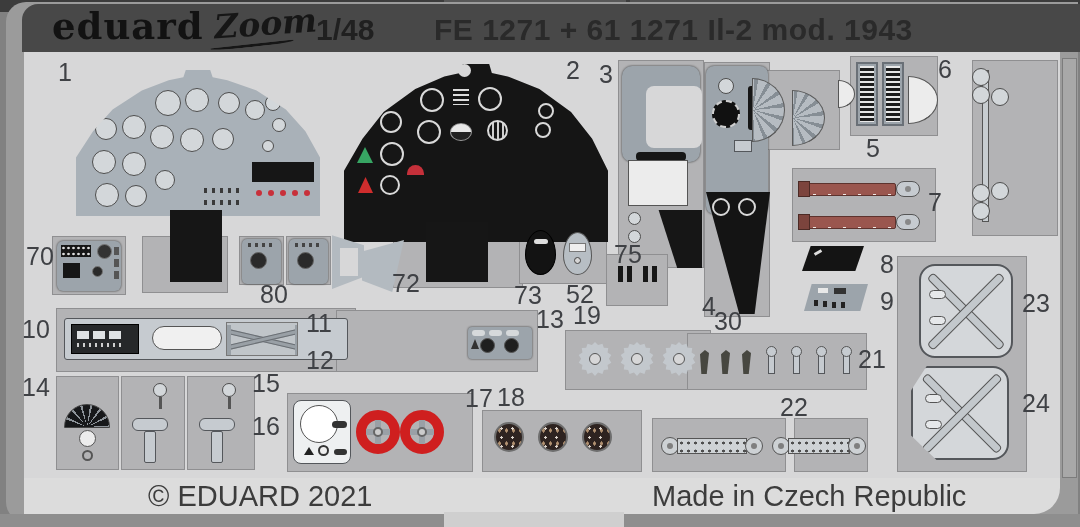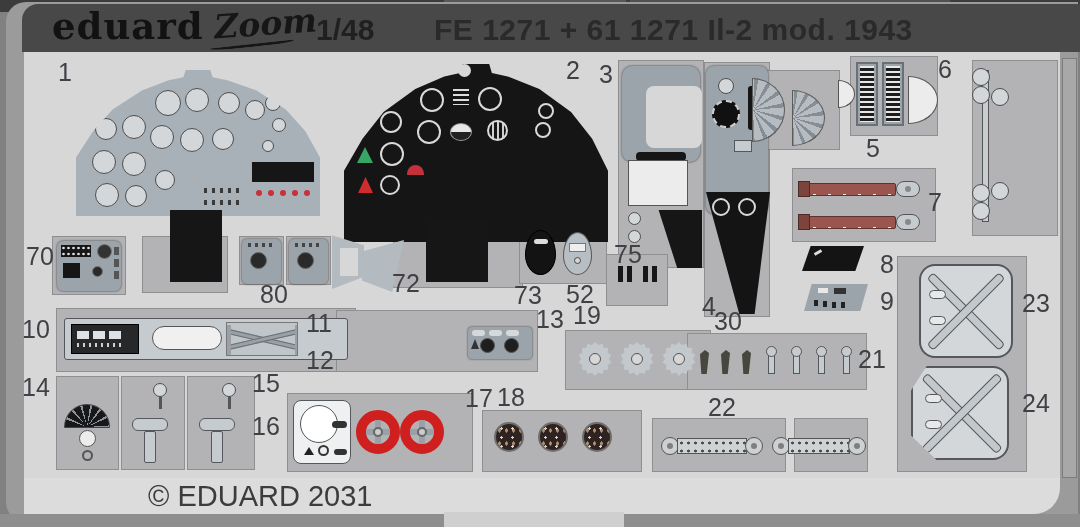--- a/index.html
+++ b/index.html
@@ -38,21 +38,22 @@
   <i style="left:24px;top:478px;width:1036px;height:36px;background:#dcdcdc;border-radius:0 0 26px 0"></i>
   <i style="left:0;top:514px;width:1080px;height:13px;background:#8e8e8e"></i>
   <i style="left:444px;top:512px;width:180px;height:15px;background:#cfcfcf"></i>
 
   <span class="hdr-txt" style="left:52px;top:8px;font:bold 37px/1 'DejaVu Serif',serif;letter-spacing:1px;color:#121212">eduard</span>
   <span class="hdr-txt" style="left:214px;top:7px;font:bold italic 33px/1 'DejaVu Serif',serif;color:#161616;transform:rotate(-4deg)">Zoom</span>
   <i style="left:210px;top:42px;width:84px;height:5px;border-bottom:3px solid #161616;border-radius:50%;transform:rotate(-6deg)"></i>
   <span class="hdr-txt" style="left:316px;top:13px;font-size:30px;color:#202020">1/48</span>
   <span class="hdr-txt" style="left:434px;top:13px;font-size:30px;color:#2a2a2a;letter-spacing:.5px;white-space:nowrap">FE 1271 + 61 1271 Il-2 mod. 1943</span>
 
-  <span style="position:absolute;left:148px;top:480px;font-size:29px;color:#3c3c3c">© EDUARD 2031</span>
+  <span style="position:absolute;left:148px;top:480px;font-size:29px;color:#3c3c3c">© EDUARD 2021</span>
+  <span style="position:absolute;left:652px;top:480px;font-size:29px;color:#3c3c3c">Made in Czech Republic</span>
 
   <i class="pl" style="left:618px;top:60px;width:86px;height:208px"></i>
   <i class="pl" style="left:704px;top:62px;width:66px;height:255px"></i>
   <i class="pl" style="left:748px;top:70px;width:92px;height:80px"></i>
   <i class="pl" style="left:850px;top:56px;width:88px;height:80px"></i>
   <i class="pl" style="left:972px;top:60px;width:86px;height:176px"></i>
   <i class="pl" style="left:792px;top:168px;width:144px;height:74px"></i>
   <i class="pl" style="left:897px;top:256px;width:130px;height:216px"></i>
   <i class="pl" style="left:56px;top:308px;width:300px;height:64px"></i>
   <i class="pl" style="left:336px;top:310px;width:202px;height:62px"></i>
@@ -348,21 +349,21 @@
   <span class="pn" style="left:306px;top:348px">12</span>
   <span class="pn" style="left:536px;top:307px">13</span>
   <span class="pn" style="left:22px;top:375px">14</span>
   <span class="pn" style="left:252px;top:371px">15</span>
   <span class="pn" style="left:252px;top:414px">16</span>
   <span class="pn" style="left:465px;top:386px">17</span>
   <span class="pn" style="left:497px;top:385px">18</span>
   <span class="pn" style="left:573px;top:303px">19</span>
   <span class="pn" style="left:714px;top:309px">30</span>
   <span class="pn" style="left:858px;top:347px">21</span>
-  <span class="pn" style="left:708px;top:395px">22</span>
+  <span class="pn" style="left:780px;top:395px">22</span>
   <span class="pn" style="left:1022px;top:291px">23</span>
   <span class="pn" style="left:1022px;top:391px">24</span>
   <span class="pn" style="left:26px;top:244px">70</span>
   <span class="pn" style="left:260px;top:282px">80</span>
   <span class="pn" style="left:392px;top:271px">72</span>
   <span class="pn" style="left:514px;top:283px">73</span>
   <span class="pn" style="left:566px;top:282px">52</span>
   <span class="pn" style="left:614px;top:242px">75</span>
 
 </div>

